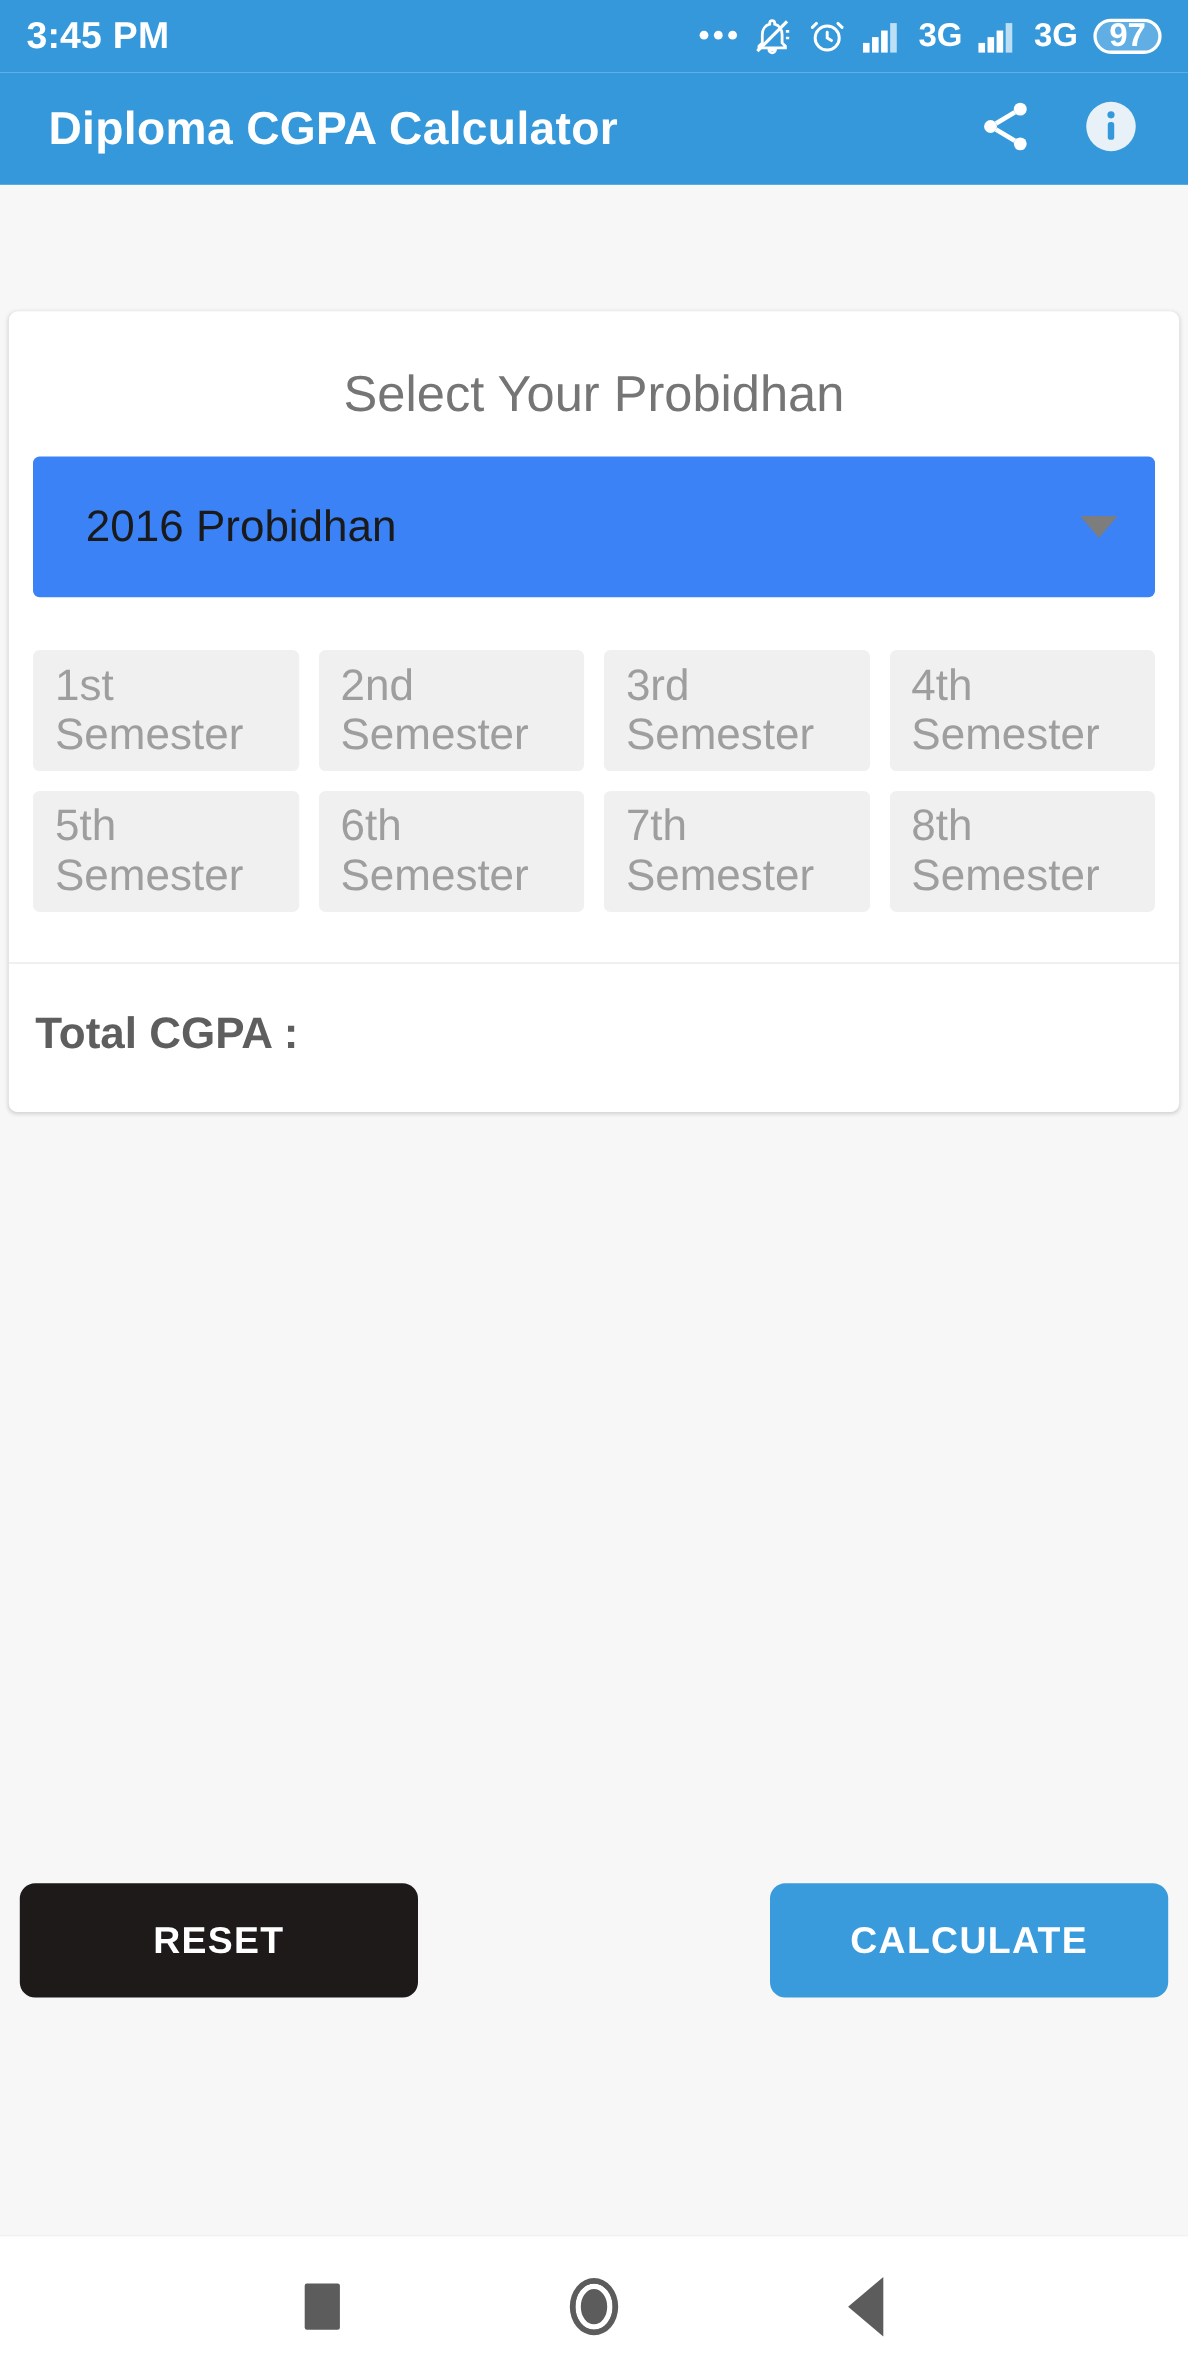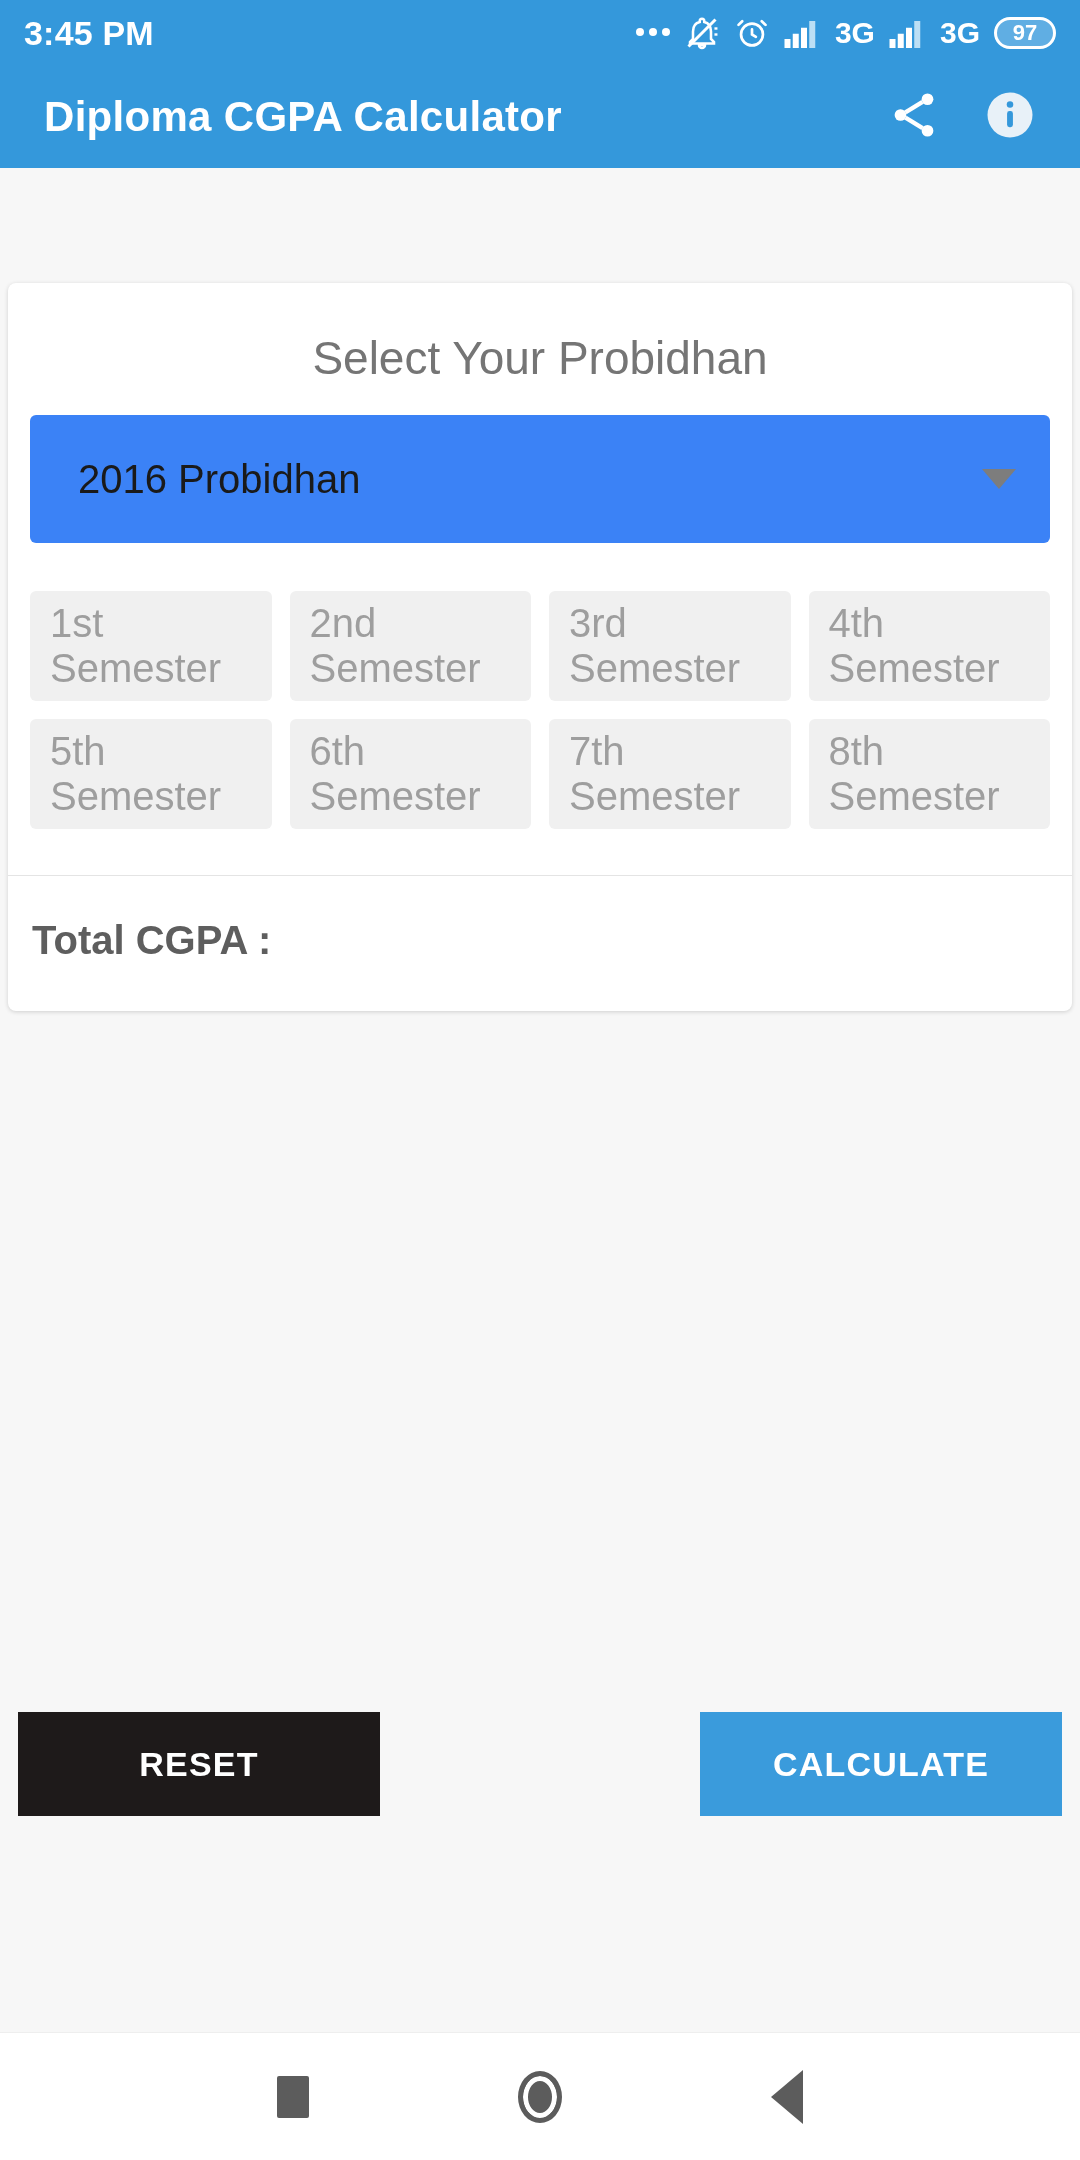--- a/index.html
+++ b/index.html
@@ -63,21 +63,21 @@
     border: 3px solid #ffffff;
     border-radius: 17px;
     display: flex;
     align-items: center;
     justify-content: center;
     box-sizing: border-box;
     background: rgba(255,255,255,0.22);
   }
   .battery span {
     color: #ffffff;
-    font-size: 22px;
+    font-size: 30px;
     font-weight: bold;
     line-height: 1;
   }
 
   
   .app-bar {
     position: absolute;
     top: 66px; left: 0;
     width: 1080px;
     height: 102px;
@@ -193,21 +193,21 @@
     top: 1712px;
     width: 1080px;
     display: flex;
     justify-content: space-between;
     padding: 0 18px;
     box-sizing: border-box;
   }
   .btn {
     width: 362px;
     height: 104px;
-    border-radius: 0;
+    border-radius: 14px;
     border: none;
     color: #ffffff;
     font-size: 34px;
     font-weight: bold;
     letter-spacing: 1.2px;
     font-family: "Liberation Sans", sans-serif;
     cursor: pointer;
   }
   .btn-reset { background: #1e1a1a; }
   .btn-calculate { background: #3a9bdc; }

